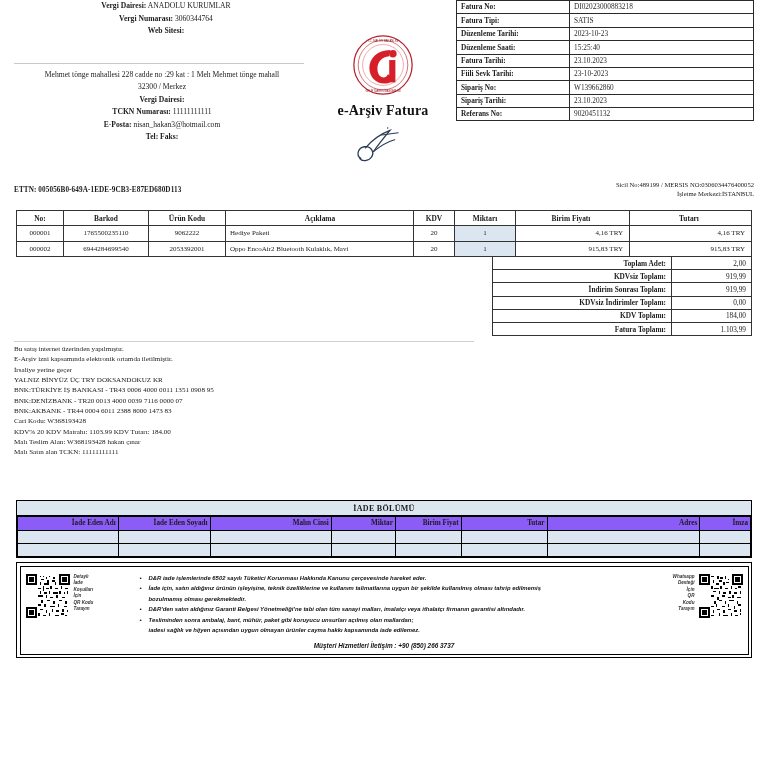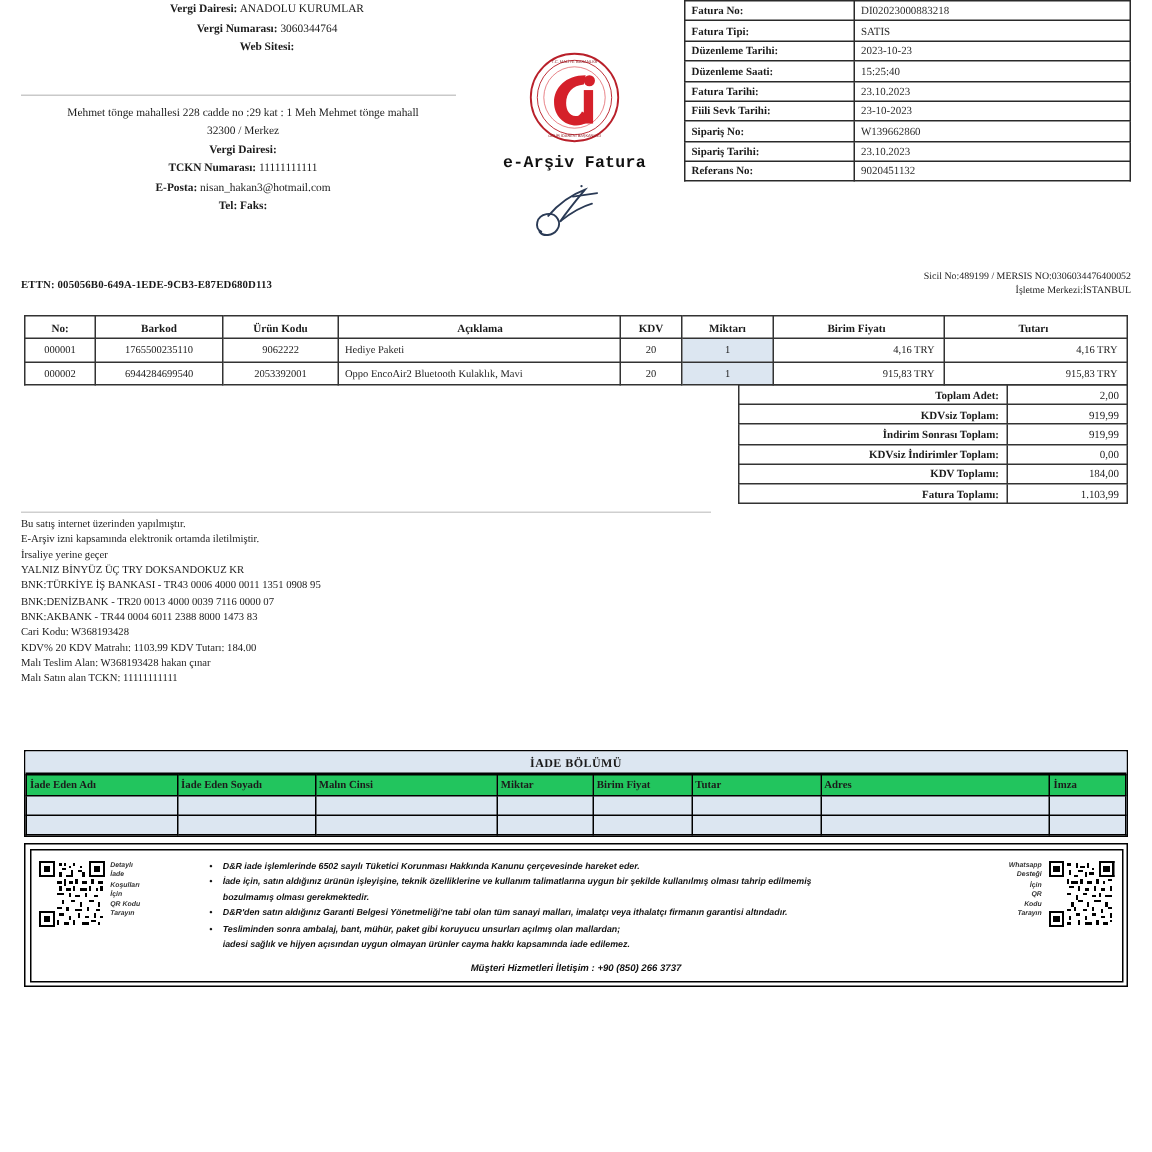--- a/index.html
+++ b/index.html
@@ -24,21 +24,21 @@
 
   
   .header {
     position: absolute;
     left: 0; top: 0;
     width: 768px;
     height: 176px;
   }
   .seller-block {
     position: absolute;
-    left: 28px; top: 0px;
+    left: 16px; top: 0px;
     width: 300px;
     text-align: center;
     font-size: 7.6px;
     line-height: 12.6px;
   }
   .seller-block .ln { white-space: nowrap; }
   .lbl { font-weight: bold; }
   .hr-thin {
     position: absolute;
     left: 14px; top: 63px;
@@ -62,23 +62,23 @@
     left: 318px; top: 34px;
     width: 130px;
     text-align: center;
   }
   .gib-seal {
     width: 62px; height: 62px;
     margin: 0 auto;
     display: block;
   }
   .earsiv-title {
-    font-family: Liberation Mono, monospace;
+    font-family: Liberation Serif, serif;
     font-weight: bold;
-    font-size: 11px;
+    font-size: 14px;
     margin-top: 7px;
     color: #111;
     letter-spacing: .2px;
   }
   .signature {
     margin: 4px auto 0;
     width: 70px; height: 44px;
     display: block;
   }
 
@@ -200,22 +200,22 @@
   .iade-table {
     width: 100%;
     border-collapse: collapse;
     font-size: 7px;
   }
   .iade-table th {
     border: 0.9px solid #000;
     font-weight: bold;
     font-size: 7.2px;
     padding: 2.6px 2px;
-    background: #22c55e;
-    text-align: left;
+    background: #8b5cf6;
+    text-align: right;
   }
   .iade-table td {
     border: 0.9px solid #000;
     height: 10px;
     background: #dce6f1;
   }
   .iw1 { width: 102px; } .iw2 { width: 92px; }  .iw3 { width: 124px; }
   .iw4 { width: 62px; }  .iw5 { width: 64px; }  .iw6 { width: 86px; }
   .iw7 { width: 158px; } .iw8 { width: 48px; }
 

